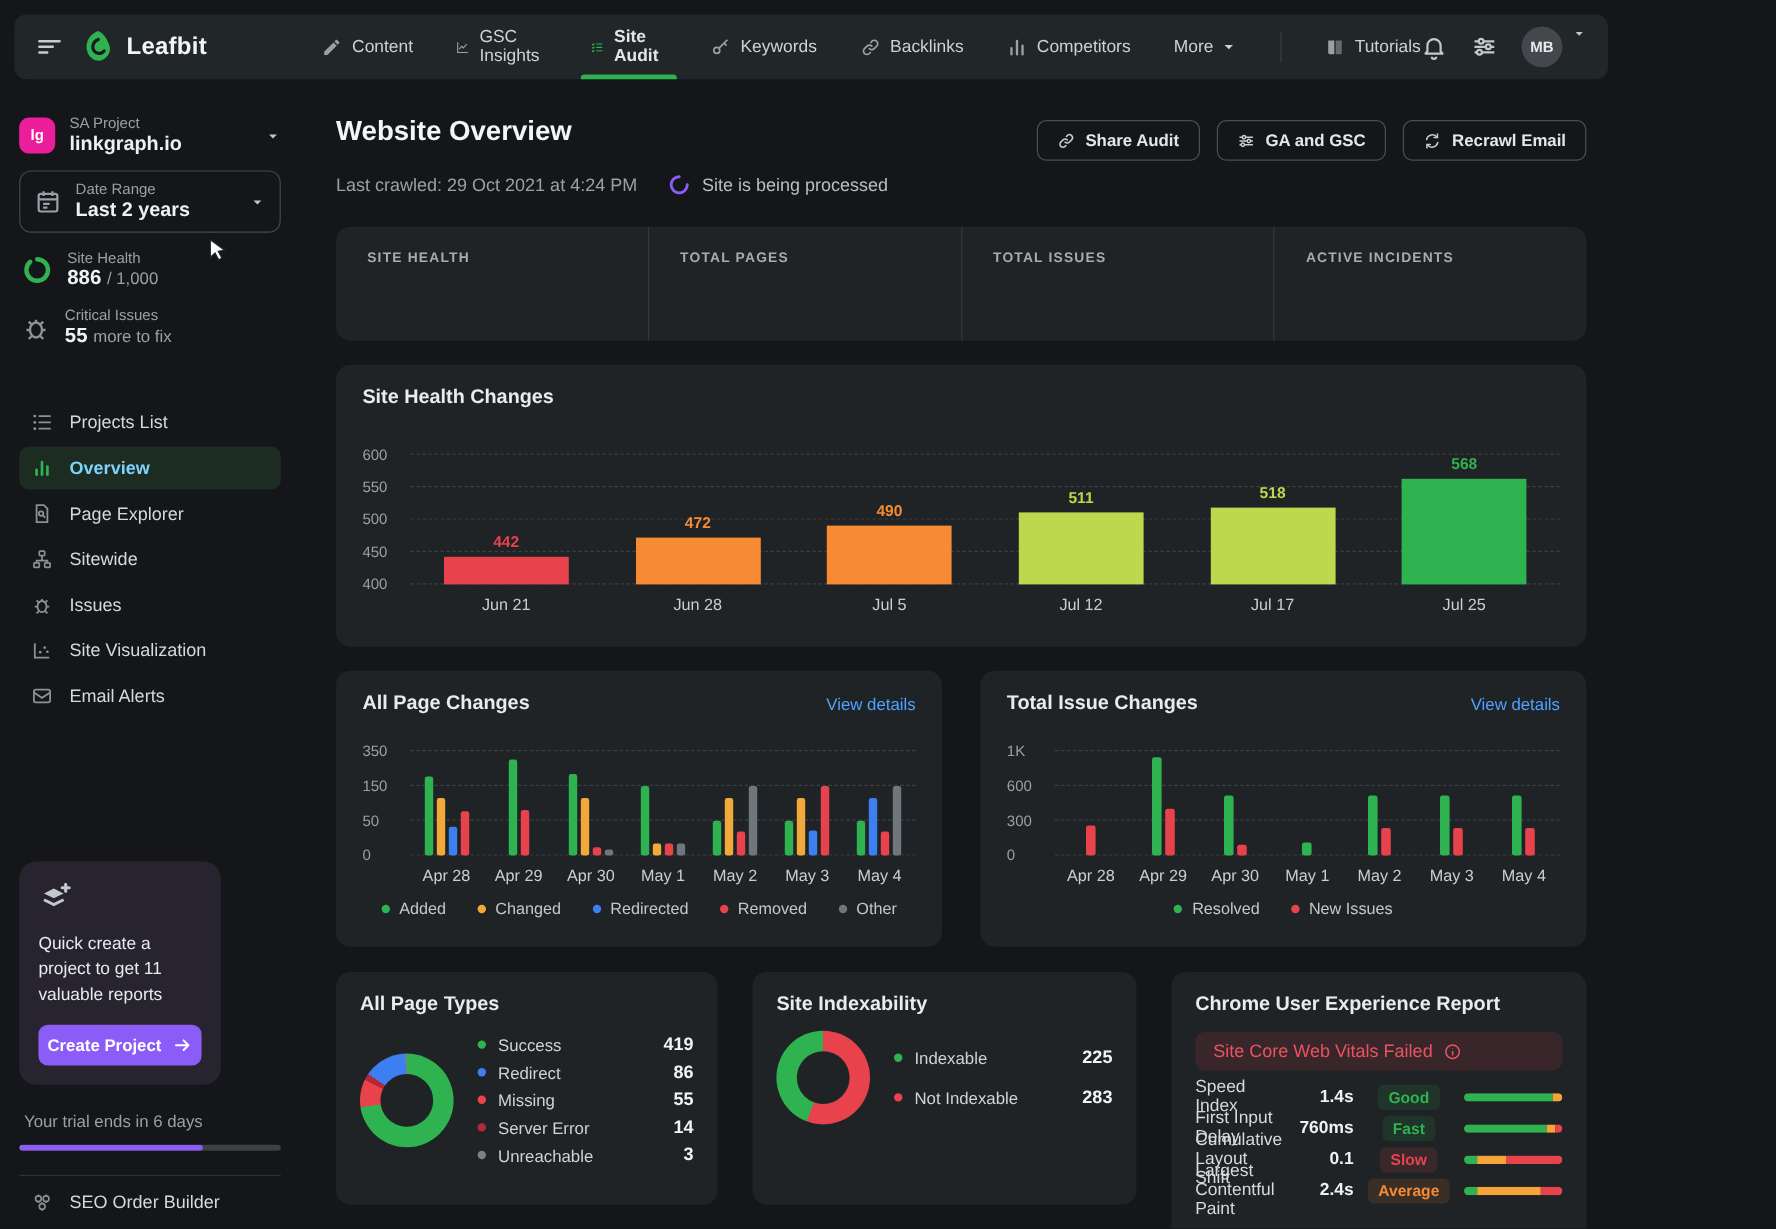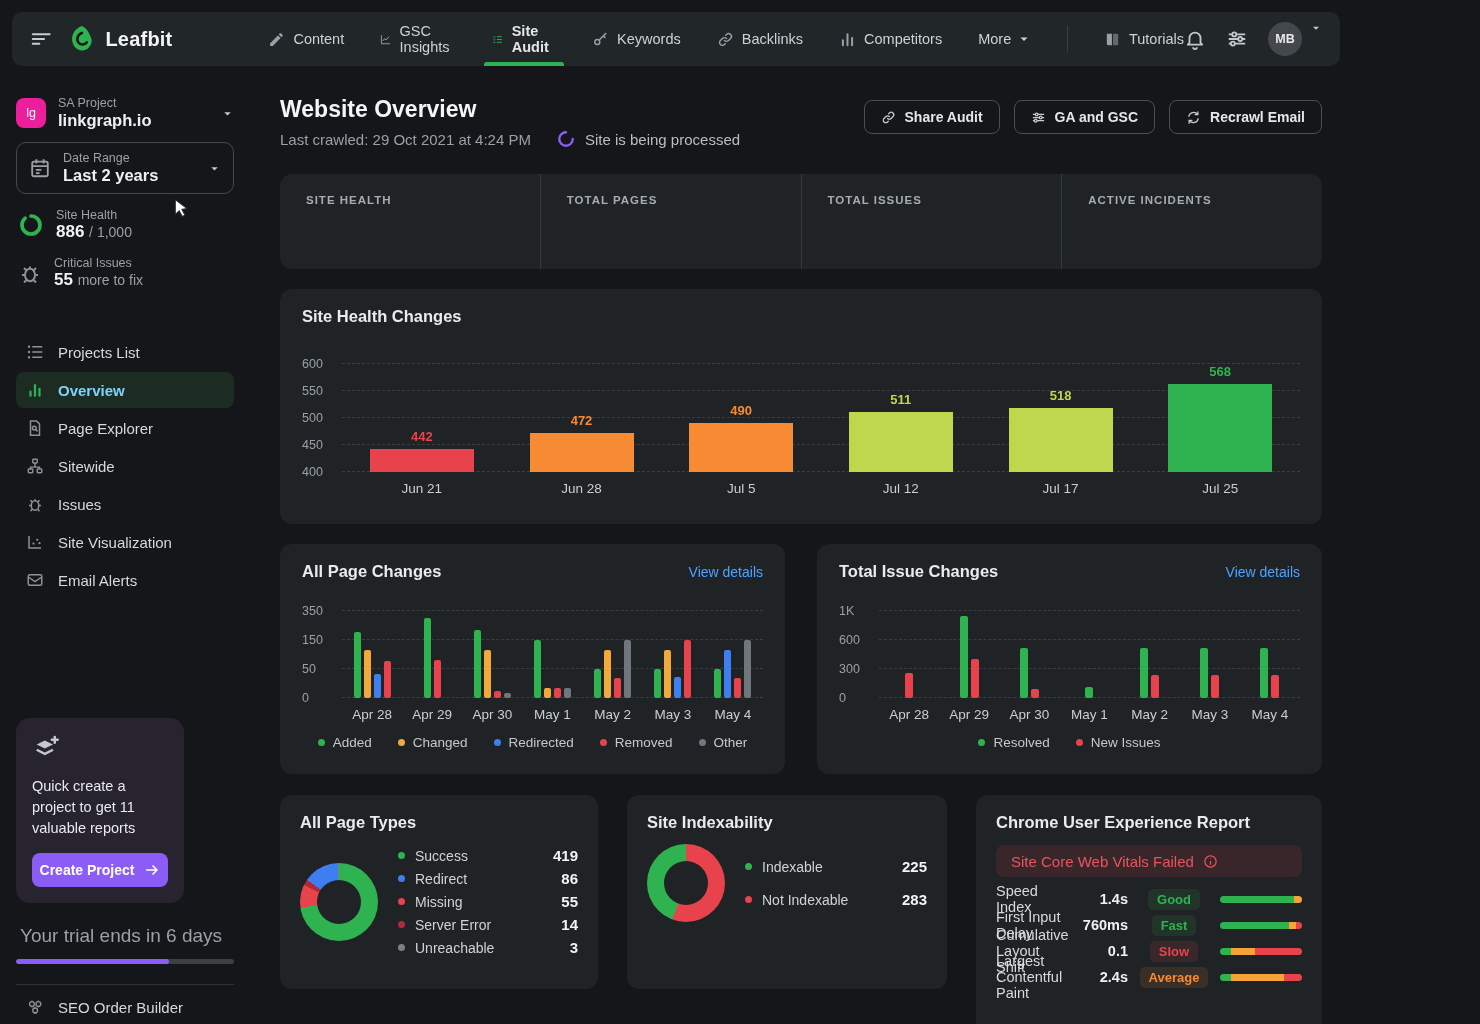--- a/index.html
+++ b/index.html
@@ -27,21 +27,21 @@
   .icon-btn { width:22px; height:22px; color:#c3c8cc; display:inline-flex; cursor:pointer; background:none; border:none; }
   .avatar-group { display:flex; align-items:flex-start; gap:8px; cursor:pointer; }
   .avatar { width:34px; height:34px; border-radius:50%; background:#44484c; color:#e8eaec; font-size:12.5px;
             font-weight:700; display:flex; align-items:center; justify-content:center; }
   .avatar-caret { width:12px; height:12px; color:#c3c8cc; display:inline-flex; }
 
   
   .sidebar { position:absolute; left:0; top:66px; bottom:0; width:252px; padding:30px 18px 0 16px; }
   .proj-row { display:flex; align-items:center; gap:12px; }
   .proj-badge { width:30px; height:30px; border-radius:8px; background:#ed1e9b; color:#fff; font-size:12.5px;
-                font-weight:400; display:flex; align-items:center; justify-content:center; }
+                font-weight:700; display:flex; align-items:center; justify-content:center; }
   .mini-label { font-size:12.5px; color:#9aa0a5; }
   .mini-value { font-size:16.5px; color:#eef0f1; font-weight:700; margin-top:1px; }
   .flex1 { flex:1; }
   .caret-sm { width:13px; height:13px; color:#c3c8cc; display:inline-flex; }
   .date-box { margin-top:12px; border:1px solid #45494c; border-radius:10px; padding:8px 12px;
               display:flex; align-items:center; gap:12px; cursor:pointer; position:relative; }
   .date-ic { width:22px; height:22px; color:#9aa0a5; display:inline-flex; }
   .side-stat { display:flex; align-items:center; gap:12px; margin-top:14px; padding-left:2px; }
   .ring-ic { width:26px; height:26px; display:inline-flex; }
   .bug-ic { width:24px; height:24px; color:#8b9196; display:inline-flex; }
@@ -53,31 +53,31 @@
   .side-item .s-ic { width:18px; height:18px; color:#8b9196; display:inline-flex; }
   .side-item.active { background:#1d2c23; color:#7dd3fc; font-weight:600; }
   .side-item.active .s-ic { color:#2eb350; }
   .promo { margin-top:120px; width:168px; background:#27242f; border-radius:14px; padding:16px; }
   .promo-ic { width:28px; height:28px; color:#c3c8cc; display:inline-flex; }
   .promo-text { margin-top:10px; font-size:14.5px; line-height:1.45; color:#e8eaec; }
   .promo-btn { margin-top:14px; width:100%; height:34px; background:#8b5cf6; border:none; border-radius:8px;
                color:#fff; font-size:14px; font-weight:700; display:flex; align-items:center; justify-content:center;
                gap:10px; cursor:pointer; font-family:inherit; }
   .promo-btn .a-ic { width:16px; height:16px; display:inline-flex; }
-  .trial-text { margin-top:22px; font-size:19px; color:#9aa0a5; padding-left:4px; }
+  .trial-text { margin-top:22px; font-size:14px; color:#9aa0a5; padding-left:4px; }
   .trial-bar { margin-top:12px; height:5px; border-radius:3px; background:#3b4043; overflow:hidden; }
   .trial-fill { height:100%; background:#8b5cf6; border-radius:3px; }
   .side-sep { margin-top:20px; border-top:1px solid #2e3234; }
   .side-footer { margin-top:4px; display:flex; flex-direction:column; }
 
   
   .main { position:absolute; left:280px; right:30px; top:96px; }
   .page-head { display:flex; justify-content:space-between; align-items:flex-start; }
   .page-title { font-size:23px; font-weight:700; color:#f4f5f6; }
-  .sub-row { margin-top:7px; display:flex; align-items:center; gap:10px; }
+  .sub-row { margin-top:22px; display:flex; align-items:center; gap:10px; }
   .sub-text { font-size:15px; color:#9aa0a5; }
   .spin-ic { width:18px; height:18px; display:inline-flex; margin-left:16px; animation:spin 1.2s linear infinite; }
   @keyframes spin { to { transform:rotate(360deg);} }
   .status-text { font-size:15px; color:#b9bec2; }
   .head-btns { display:flex; gap:14px; margin-top:4px; }
   .obtn { height:34px; padding:0 16px; border:1px solid #4a4f53; border-radius:8px; background:transparent;
           color:#e4e6e8; font-size:14px; font-weight:600; display:flex; align-items:center; gap:9px; cursor:pointer;
           font-family:inherit; }
   .obtn .b-ic { width:15px; height:15px; color:#c7ccd0; display:inline-flex; }
 

